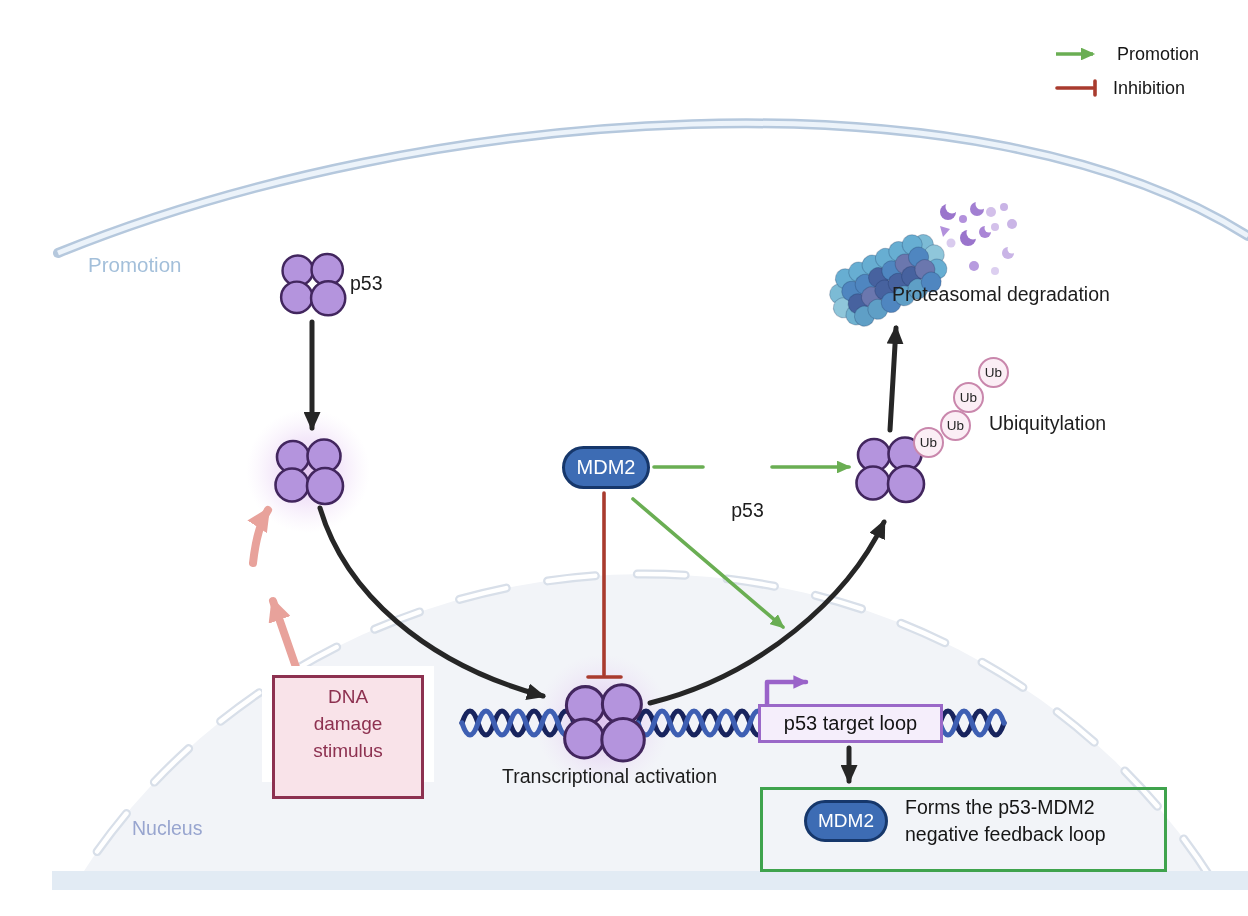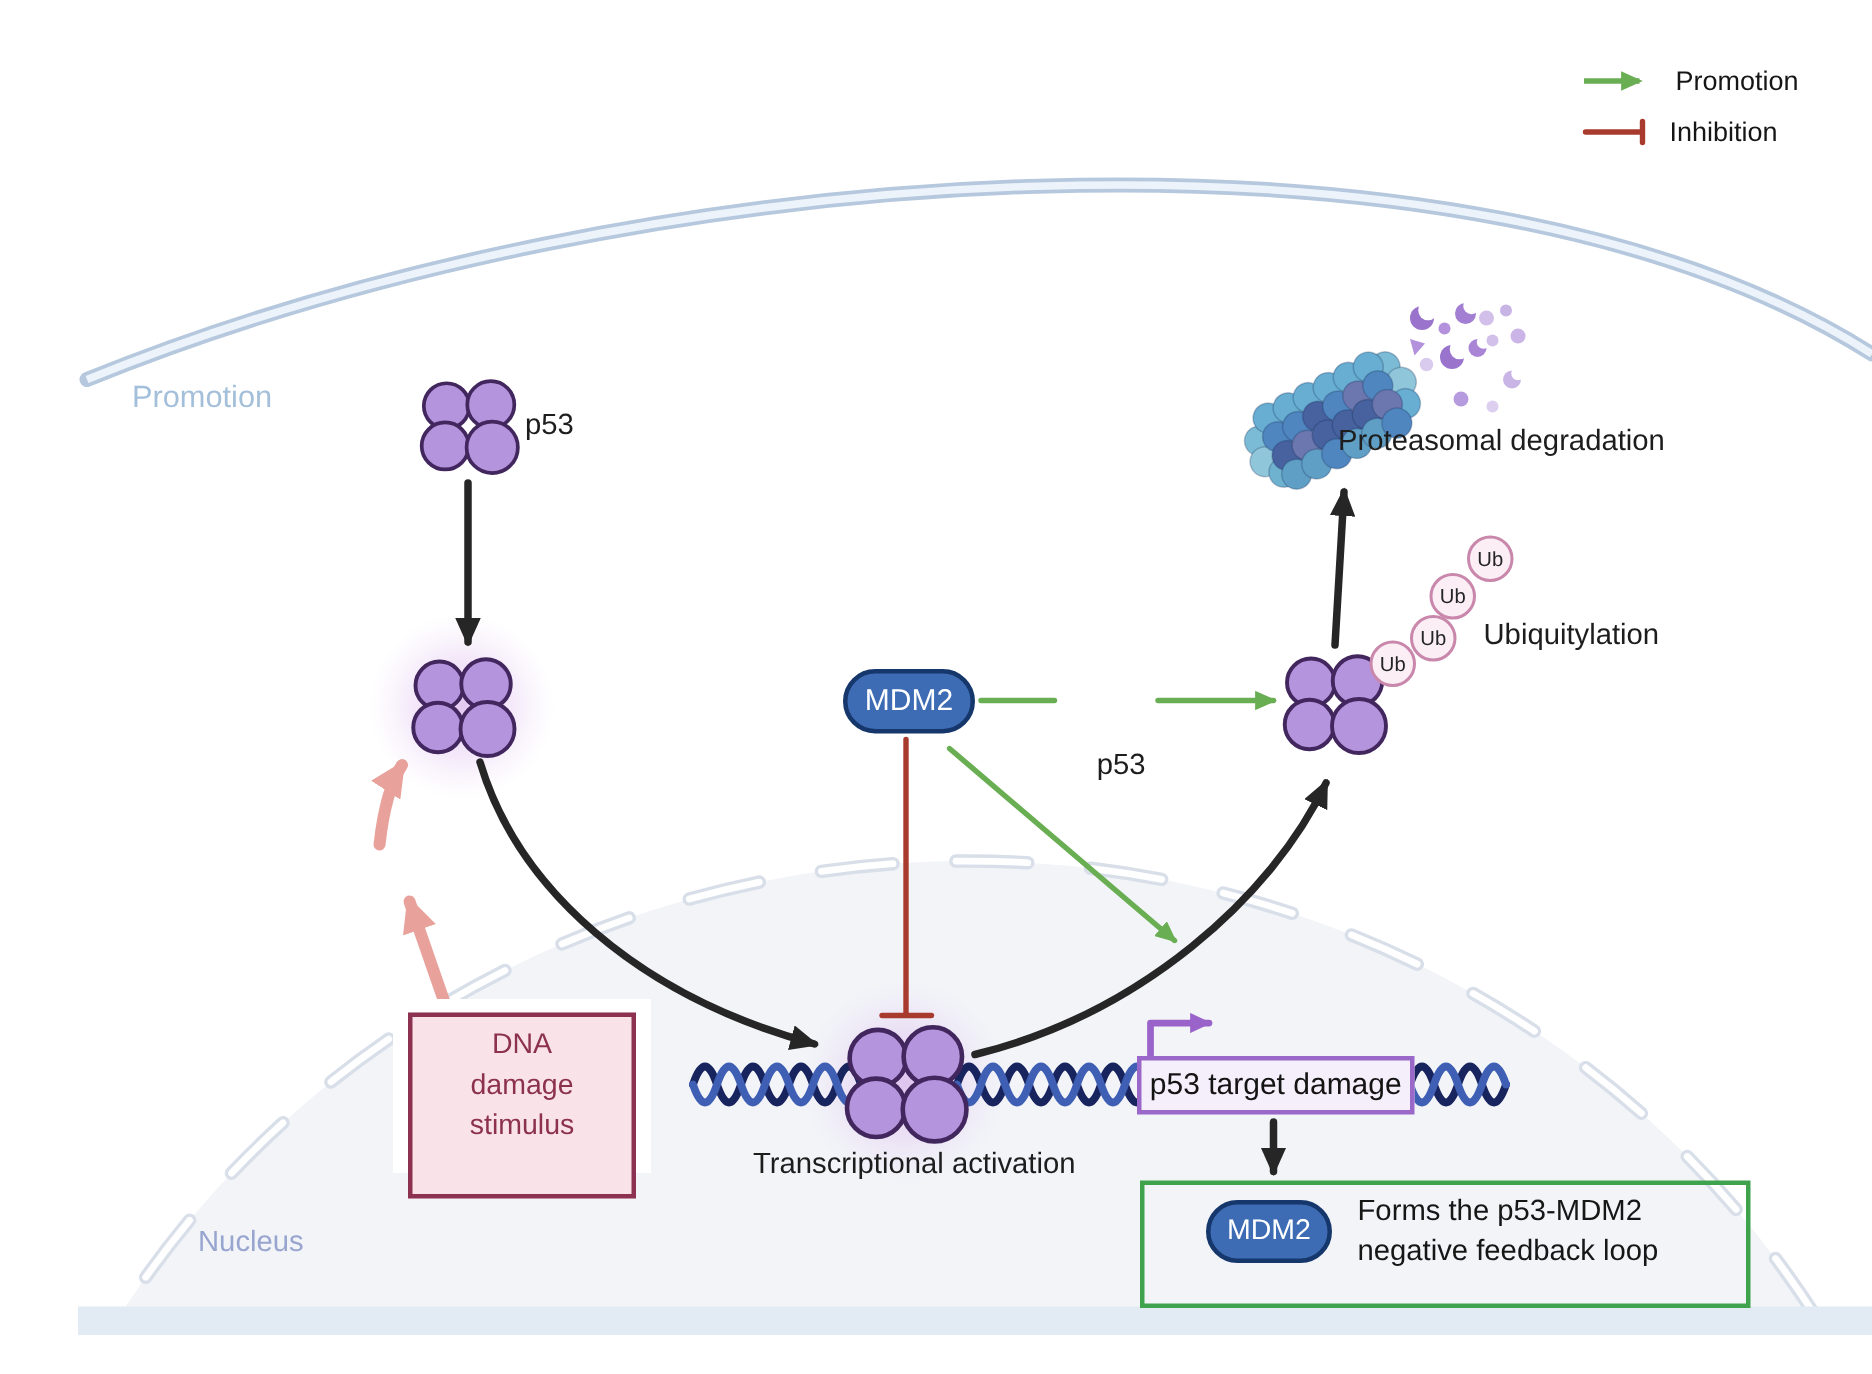--- a/index.html
+++ b/index.html
@@ -229,21 +229,21 @@
   <div class="pill" style="left:562px;top:446px;width:88px;height:43px;">MDM2</div>
   <div class="pill" style="left:804px;top:800px;width:84px;height:42px;font-size:19px;">MDM2</div>
 
   <div class="halo" style="left:262px;top:666px;width:172px;height:116px;"></div>
   <div class="damage-box" style="left:272px;top:675px;width:152px;height:124px;">
     <div>DNA</div>
     <div>damage</div>
     <div>stimulus</div>
   </div>
 
-  <div class="target-box" style="left:758px;top:704px;width:185px;height:39px;">p53 target damage</div>
+  <div class="target-box" style="left:758px;top:704px;width:185px;height:39px;">p53 target loop</div>
 
   <div class="feedback-box" style="left:760px;top:787px;width:407px;height:85px;"></div>
   <div class="feedback-text" style="left:905px;top:794px;">
     <div>Forms the p53-MDM2</div>
     <div>negative feedback loop</div>
   </div>
 
 </div>
 
 </body></html>

